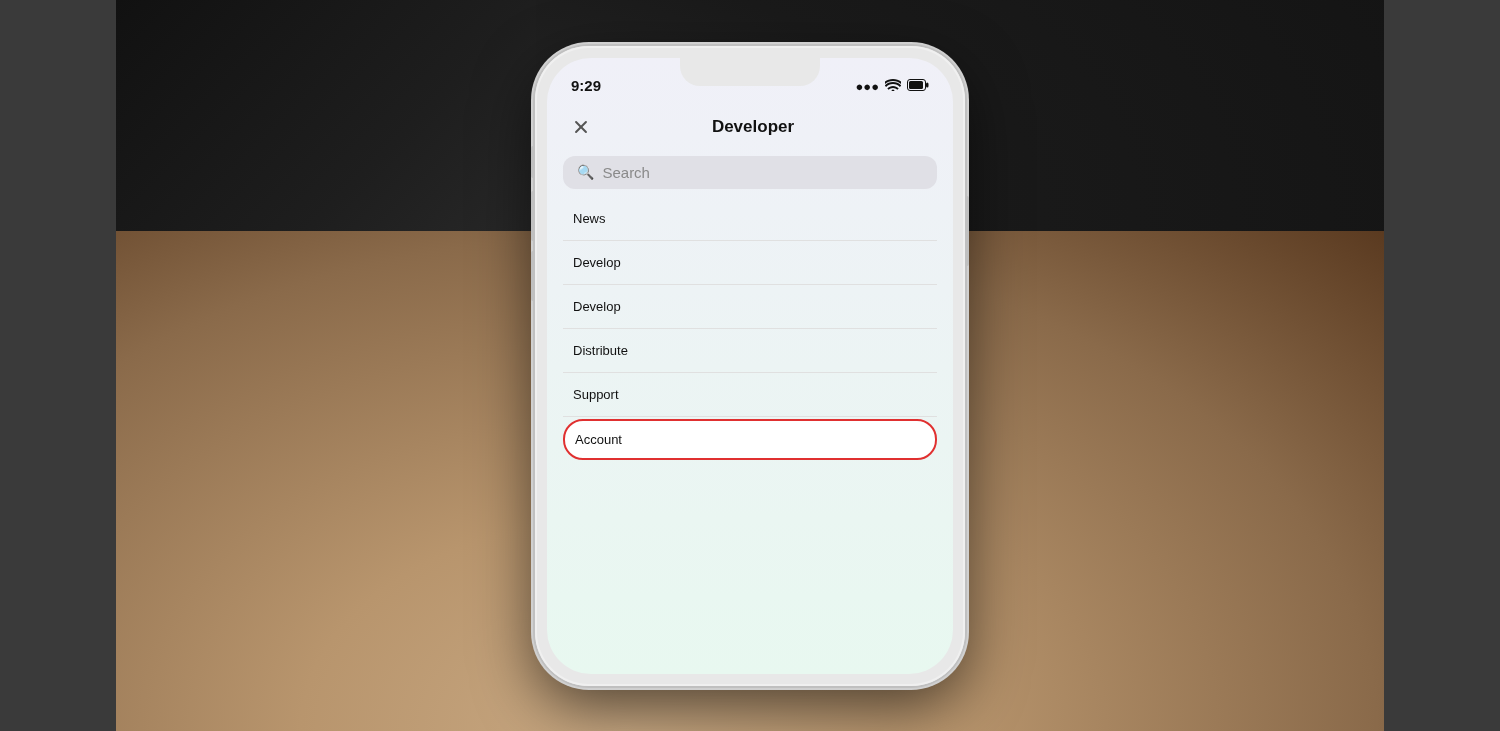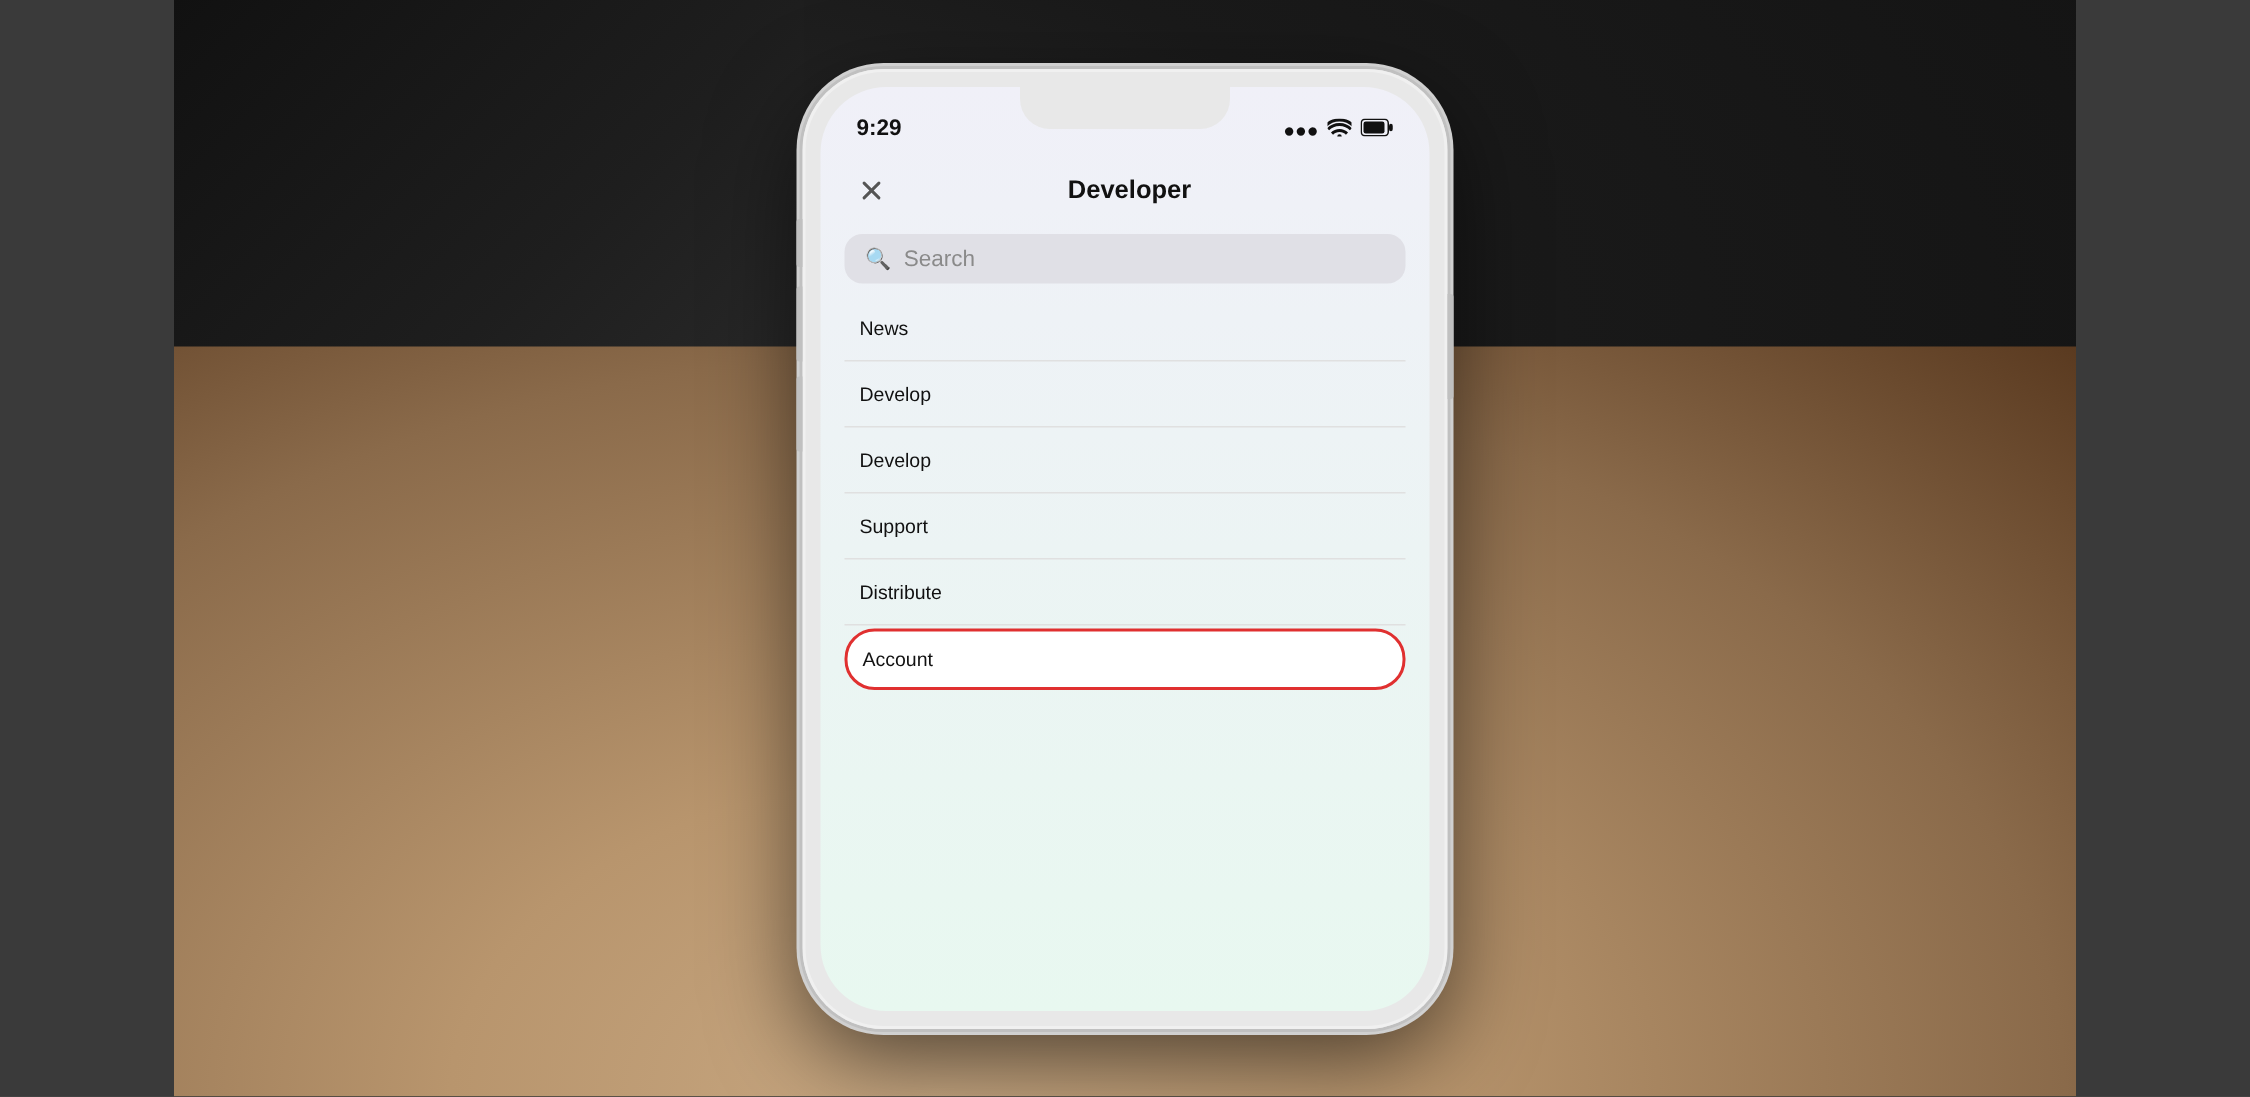--- a/index.html
+++ b/index.html
@@ -337,24 +337,24 @@
             <div class="menu-item">
               <span>News</span>
             </div>
             <div class="menu-item">
               <span>Develop</span>
             </div>
             <div class="menu-item">
               <span>Develop</span>
             </div>
             <div class="menu-item">
+              <span>Distribute</span>
+            </div>
+            <div class="menu-item">
               <span>Support</span>
-            </div>
-            <div class="menu-item">
-              <span>Distribute</span>
             </div>
             <div class="menu-item highlighted">
               <span>Account</span>
             </div>
           </div>
         </div>
       </div>
     </div>
   </div>
 </div>

